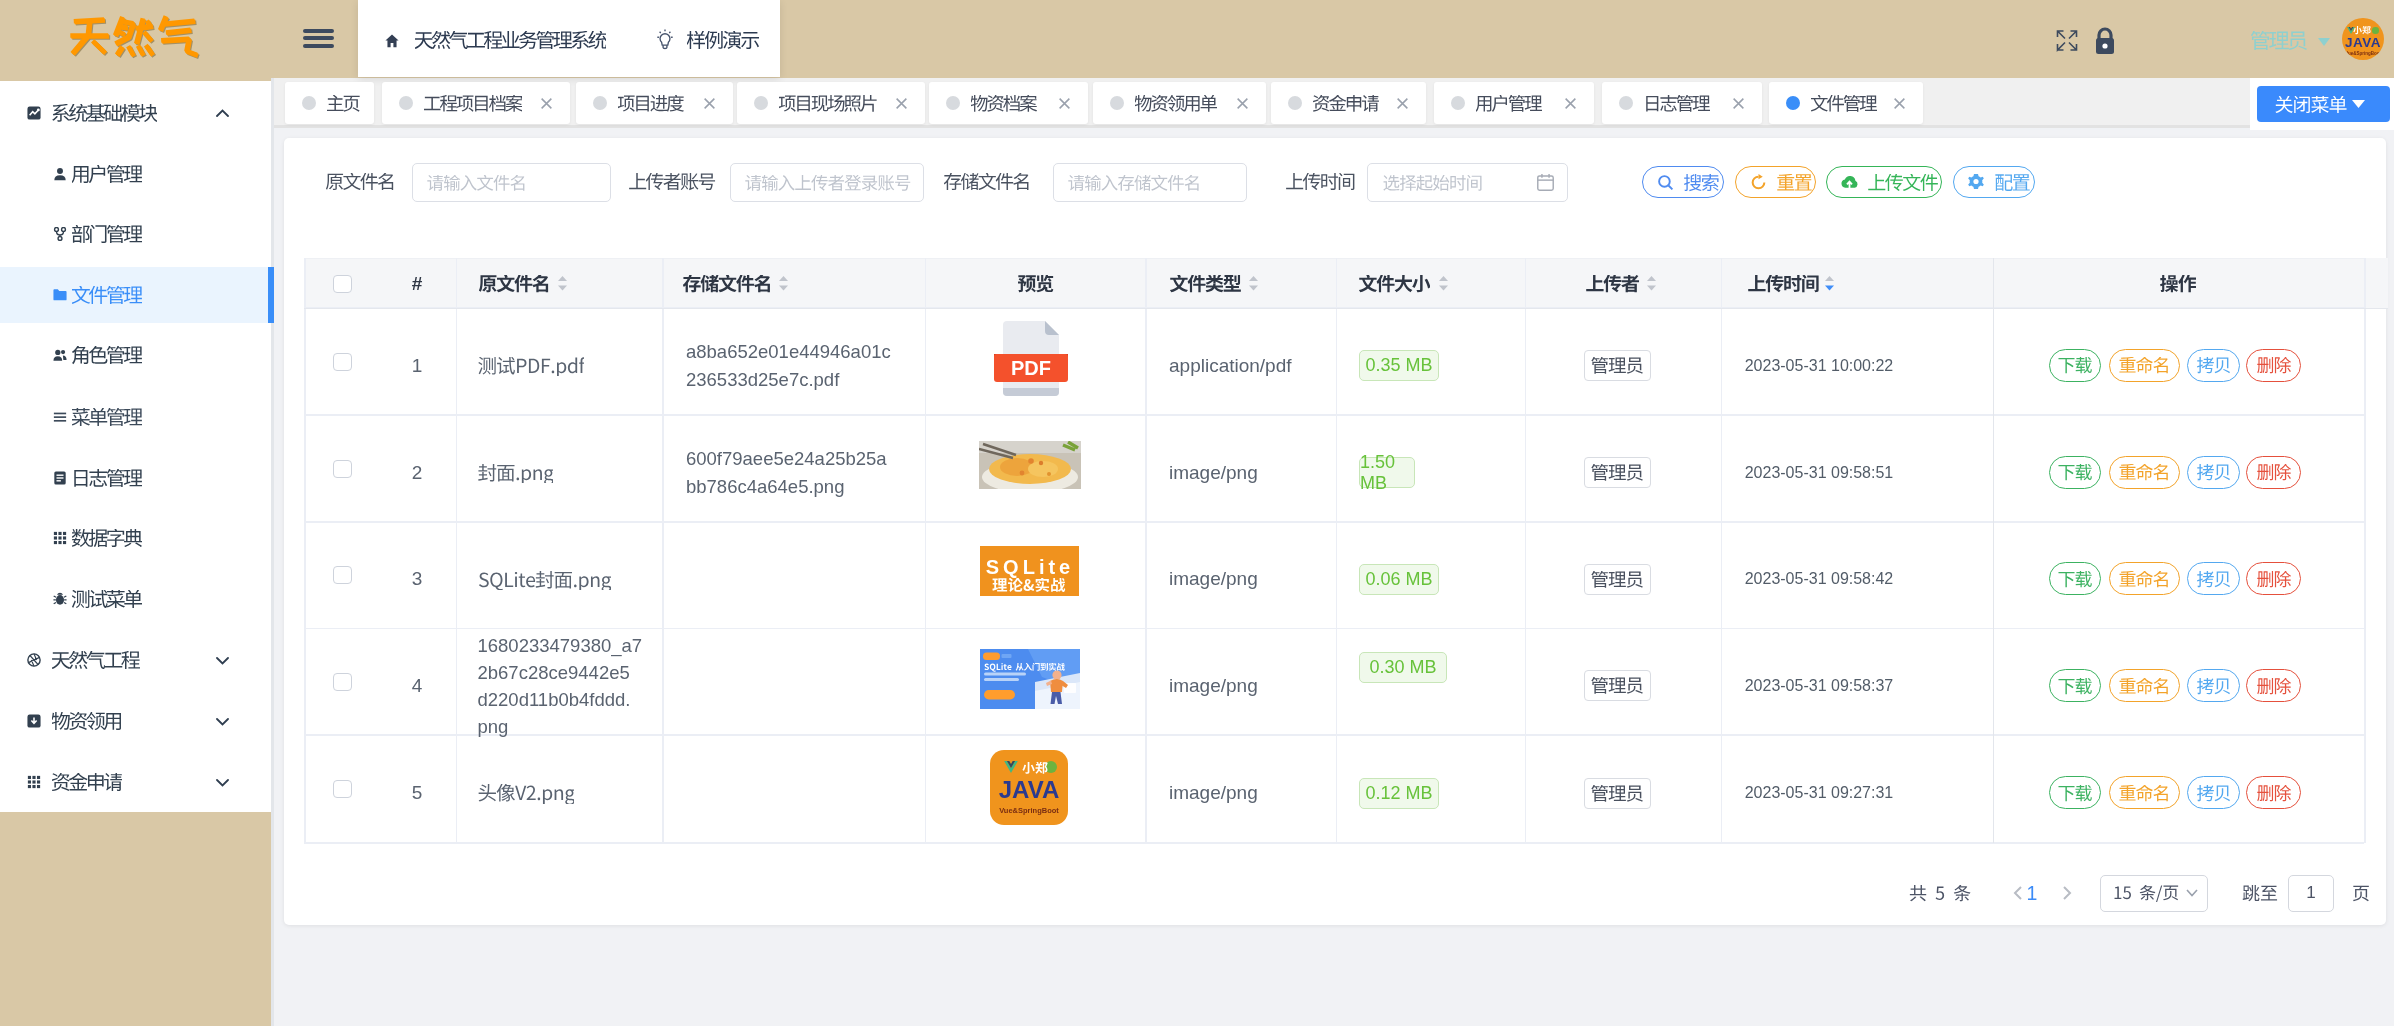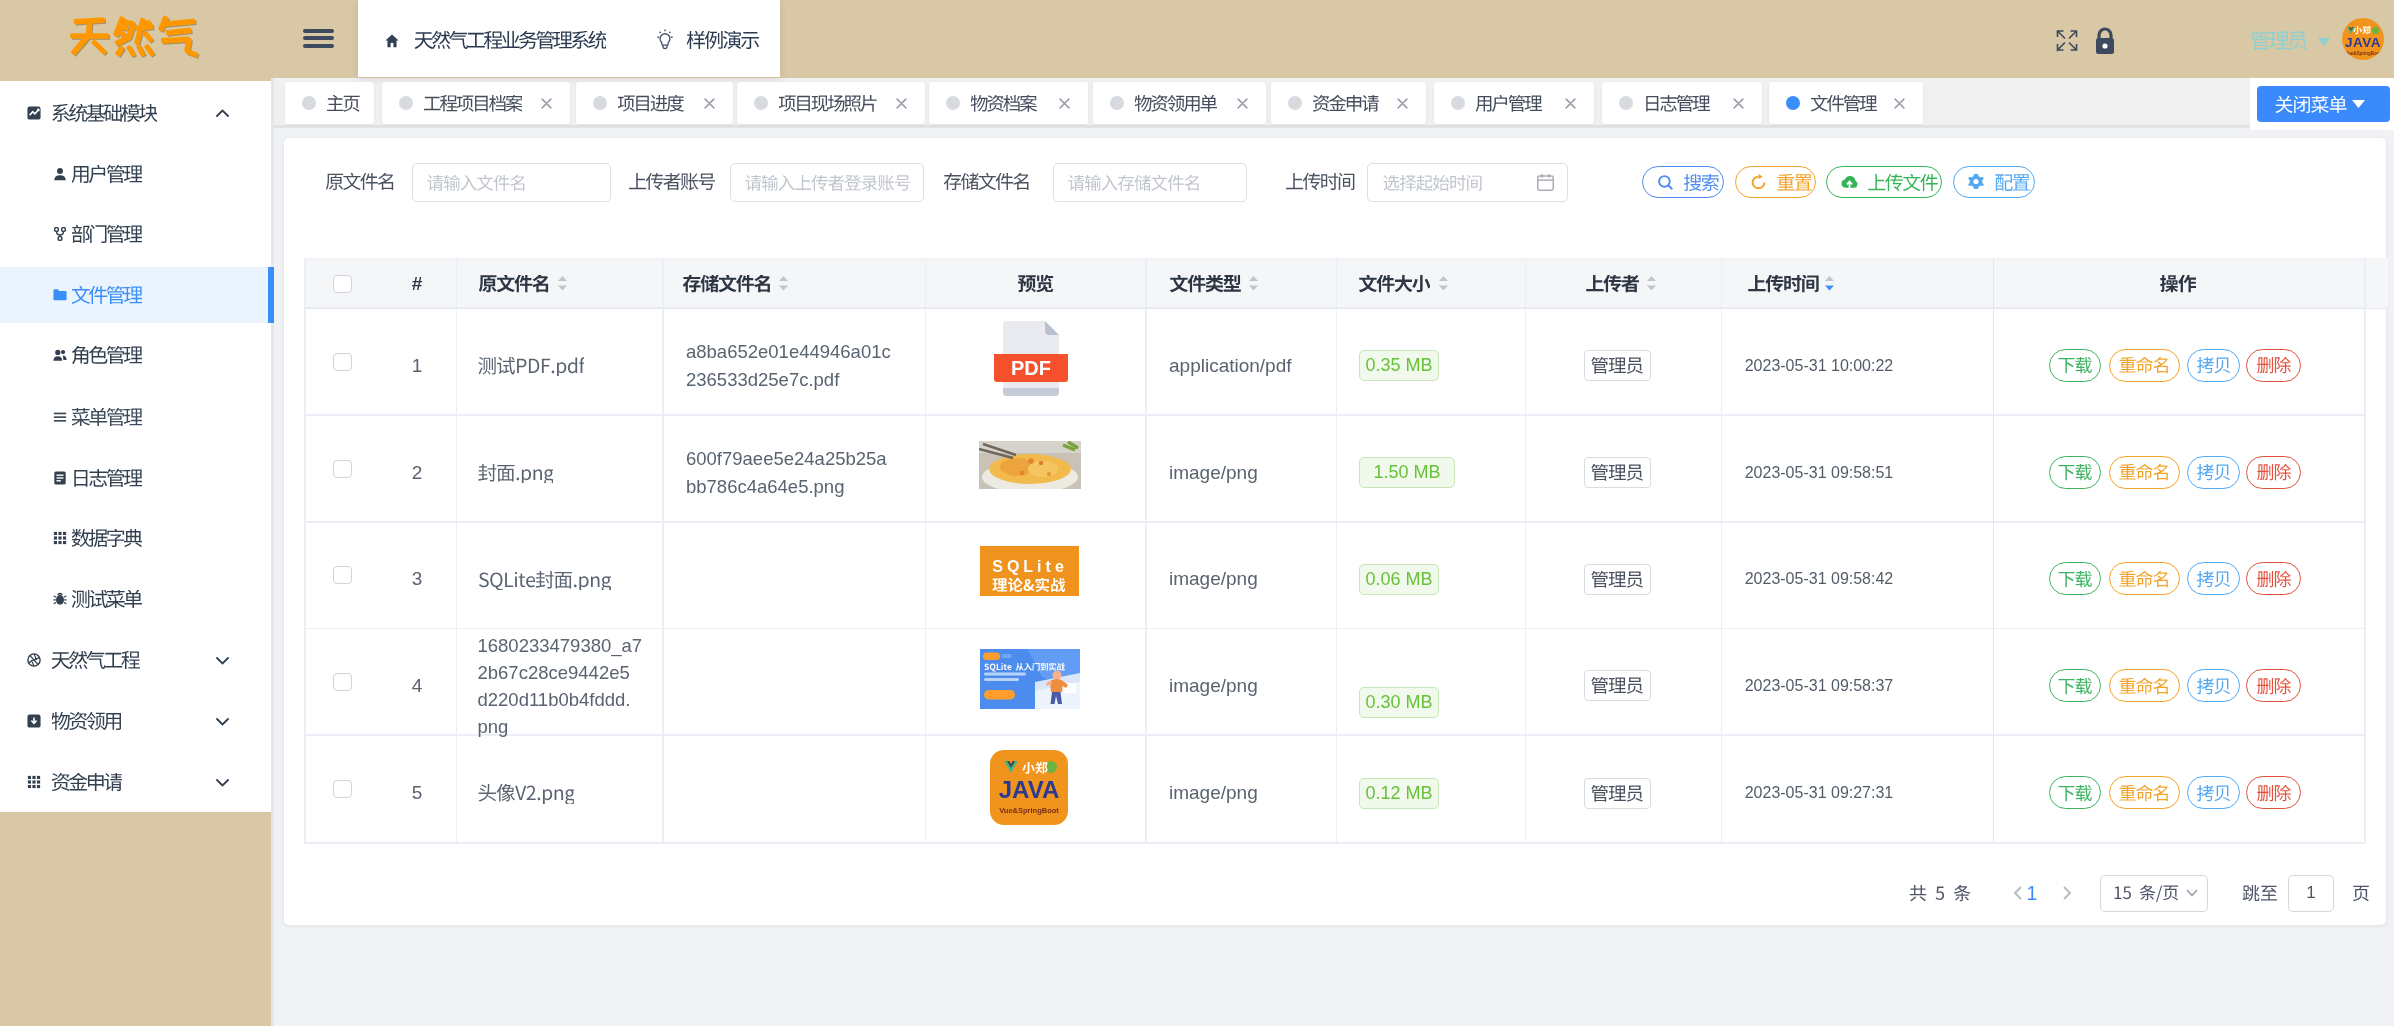--- a/index.html
+++ b/index.html
@@ -788,21 +788,21 @@
     </svg>
     <div class="a" style="left:2246px;top:348.5px;width:55px;height:33px;background:#fff;border:1.5px solid #e5503c;border-radius:17px;"></div>
     <svg class="z" style="left:2256.5px;top:357.4px;" width="34.0" height="18.0" viewBox="0 -820 1889 1000" fill="#e5503c">
       <use href="#r87" x="-28"></use>
       <use href="#r88" x="917"></use>
     </svg>
     <div class="ck" style="left:333px;top:459.5px"></div>
     <div class="a" style="left:417px;top:472.5px;transform:translate(-50%,-50%);font-size:19px;color:#5a6370; white-space:nowrap;">2</div>
     <div class="a" style="left:686px;top:472.5px;transform:translateY(-50%);font-size:18.5px;line-height:28.5px;color:#5a6370">600f79aee5e24a25b25a<br>bb786c4a64e5.png</div>
     <div class="a" style="left:1169px;top:472.5px;transform:translate(0,-50%);font-size:19px;color:#5a6370; white-space:nowrap;">image/png</div>
-    <div class="tag-g" style="left:1359px;top:457.0px;width:96px">1.50 MB</div>
+    <div class="tag-g" style="left:1359px;top:457.0px;width:56px">1.50 MB</div>
     <div class="a" style="left:1584px;top:457.0px;width:67px;height:31px;border:1px solid #d9dce2;border-radius:4px;background:#fff"></div>
     <svg class="z" style="left:1591.2px;top:464.2px;" width="52.5" height="18.5" viewBox="0 -820 2838 1000" fill="#49505e">
       <use href="#r8" x="-27"></use>
       <use href="#r9" x="919"></use>
       <use href="#r43" x="1865"></use>
     </svg>
     <div class="a" style="left:1744.7px;top:472.5px;transform:translate(0,-50%);font-size:16px;color:#525c68; white-space:nowrap;">2023-05-31 09:58:51</div>
     <div class="a" style="left:2049px;top:455.5px;width:52px;height:33px;background:#fff;border:1.5px solid #3cb261;border-radius:17px;"></div>
     <svg class="z" style="left:2058.0px;top:464.4px;" width="34.0" height="18.0" viewBox="0 -820 1889 1000" fill="#3cb261">
       <use href="#r82" x="-28"></use>
@@ -852,21 +852,21 @@
       <use href="#r86" x="917"></use>
     </svg>
     <div class="a" style="left:2246px;top:562.25px;width:55px;height:33px;background:#fff;border:1.5px solid #e5503c;border-radius:17px;"></div>
     <svg class="z" style="left:2256.5px;top:571.1px;" width="34.0" height="18.0" viewBox="0 -820 1889 1000" fill="#e5503c">
       <use href="#r87" x="-28"></use>
       <use href="#r88" x="917"></use>
     </svg>
     <div class="ck" style="left:333px;top:672.75px"></div>
     <div class="a" style="left:417px;top:685.75px;transform:translate(-50%,-50%);font-size:19px;color:#5a6370; white-space:nowrap;">4</div>
     <div class="a" style="left:1169px;top:685.75px;transform:translate(0,-50%);font-size:19px;color:#5a6370; white-space:nowrap;">image/png</div>
-    <div class="tag-g" style="left:1359px;top:687px;width:80px">0.30 MB</div>
+    <div class="tag-g" style="left:1359px;top:652px;width:88px">0.30 MB</div>
     <div class="a" style="left:1584px;top:670.25px;width:67px;height:31px;border:1px solid #d9dce2;border-radius:4px;background:#fff"></div>
     <svg class="z" style="left:1591.2px;top:677.4px;" width="52.5" height="18.5" viewBox="0 -820 2838 1000" fill="#49505e">
       <use href="#r8" x="-27"></use>
       <use href="#r9" x="919"></use>
       <use href="#r43" x="1865"></use>
     </svg>
     <div class="a" style="left:1744.7px;top:685.75px;transform:translate(0,-50%);font-size:16px;color:#525c68; white-space:nowrap;">2023-05-31 09:58:37</div>
     <div class="a" style="left:2049px;top:668.75px;width:52px;height:33px;background:#fff;border:1.5px solid #3cb261;border-radius:17px;"></div>
     <svg class="z" style="left:2058.0px;top:677.6px;" width="34.0" height="18.0" viewBox="0 -820 1889 1000" fill="#3cb261">
       <use href="#r82" x="-28"></use>
@@ -981,21 +981,21 @@
 <ellipse cx="38" cy="26" rx="17" ry="9" fill="#eda43c"></ellipse>
 <ellipse cx="64" cy="28" rx="15" ry="8" fill="#f5c55f"></ellipse>
 <circle cx="52" cy="20" r="2.8" fill="#e2842f"></circle>
       <circle cx="43" cy="32" r="2.4" fill="#e2842f"></circle>
       <circle cx="62" cy="22" r="2.2" fill="#dc7d2c"></circle>
       <circle cx="70" cy="33" r="2" fill="#e2932f"></circle>
 <path d="M84 4 L96 9 M89 1 L99 7" stroke="#79a238" stroke-width="3.4"></path>
 <path d="M0 8 L34 17 M4 3 L37 14" stroke="#6f675c" stroke-width="2.6"></path>
 </svg>
     <div class="a" style="left:980px;top:546px;width:99px;height:50px;background:#f0921e"></div>
-    <div class="a" style="left:1030px;top:567px;transform:translate(-50%,-50%);font-size:16px;color:#fff;font-weight:700; white-space:nowrap;"><span style="letter-spacing:4px">SQLite</span></div>
+    <div class="a" style="left:1030px;top:567px;transform:translate(-50%,-50%);font-size:20px;color:#fff;font-weight:700; white-space:nowrap;"><span style="letter-spacing:4px">SQLite</span></div>
     <svg class="z" style="left:992.3px;top:578.0px;" width="73.5" height="15.5" viewBox="0 -820 4740 1000" fill="#fff">
       <use href="#b20" x="0"></use>
       <use href="#b21" x="1000"></use>
       <use href="#b22" x="2000"></use>
       <use href="#b23" x="2740"></use>
       <use href="#b24" x="3740"></use>
     </svg>
     <svg class="a" style="left:980px;top:649px" width="100" height="60" viewBox="0 0 100 60">
 <rect width="100" height="60" fill="#4d8cef"></rect>
 <path d="M48 0 L100 0 L100 42 L62 28 Z" fill="#619df4"></path>

